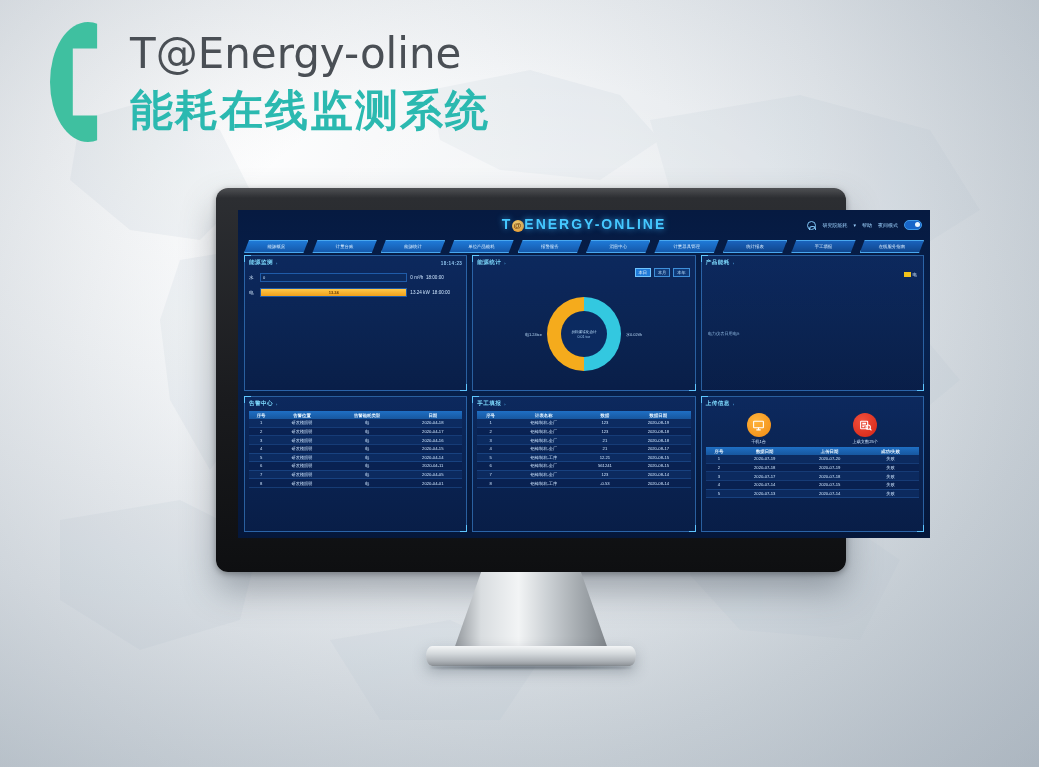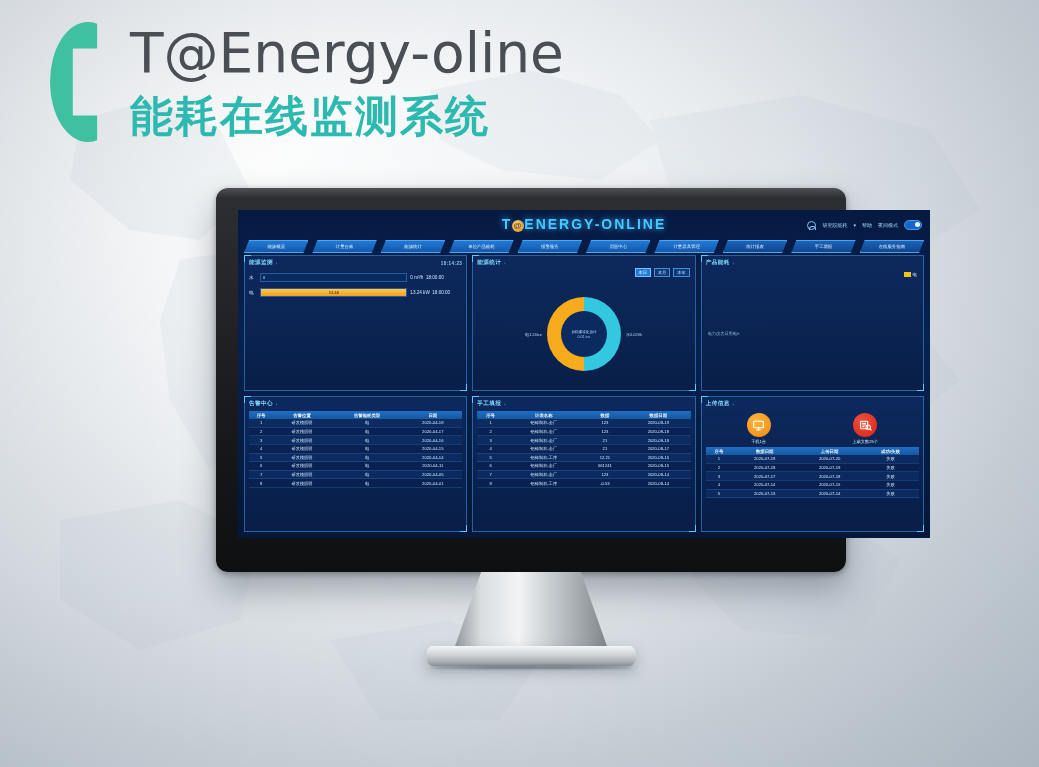--- a/index.html
+++ b/index.html
@@ -17,21 +17,21 @@
 
   
   .brand{position:absolute;left:50px;top:22px;display:flex;align-items:center;}
   .brand-mark{width:76px;height:120px;position:relative;margin-right:4px;flex:0 0 auto;}
   .brand-mark .c-outer{
     position:absolute;left:0;top:0;width:76px;height:120px;border-radius:50%/50%;
     background:#3fc0a0;
     clip-path:polygon(0 0,62% 0,62% 22%,30% 22%,30% 78%,62% 78%,62% 100%,0 100%);
   }
   .brand-text{display:flex;flex-direction:column;line-height:1;}
-  .brand-en{font-size:55px;color:#4a4f55;letter-spacing:0px;font-weight:400;
+  .brand-en{font-size:42px;color:#4a4f55;letter-spacing:0px;font-weight:400;
     font-family:"DejaVu Sans","Liberation Sans",sans-serif;}
   .brand-cn{font-size:43px;color:#2bb9b0;font-weight:700;margin-top:14px;letter-spacing:2px;
     font-family:"DejaVu Sans","Liberation Sans",sans-serif;}
 
   
   .monitor{position:absolute;left:216px;top:188px;width:630px;height:384px;}
   .bezel{
     position:absolute;inset:0;border-radius:12px;
     background:linear-gradient(180deg,#2d2f33 0%,#1a1b1e 55%,#0e0f11 100%);
     box-shadow:0 18px 34px rgba(60,70,82,.42), 0 2px 6px rgba(0,0,0,.35);

